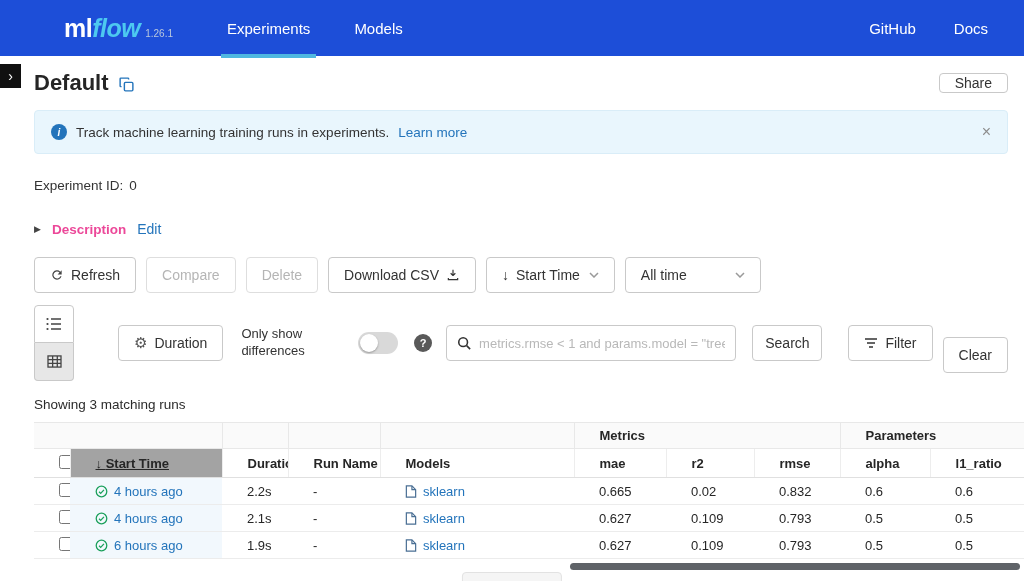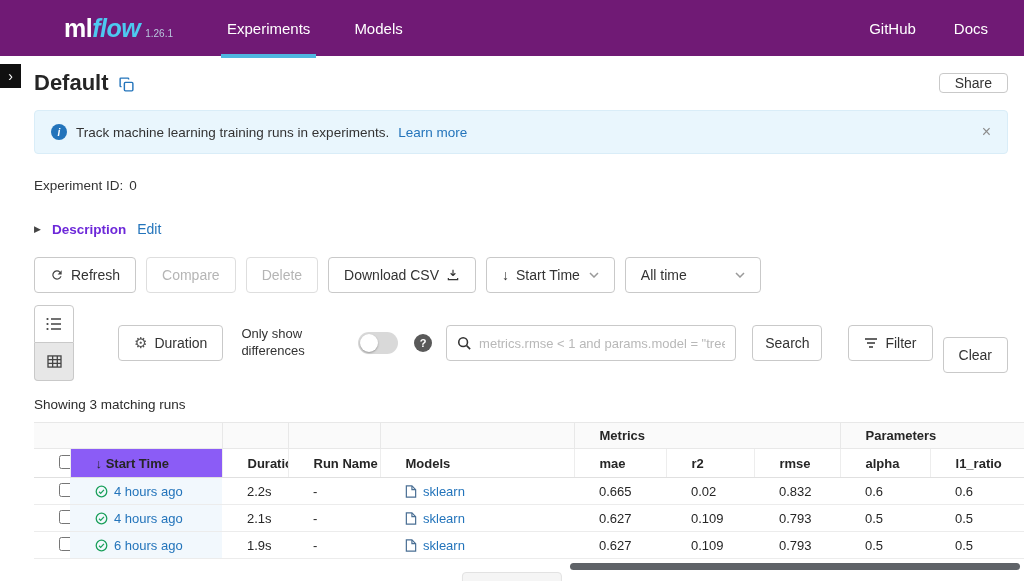--- a/index.html
+++ b/index.html
@@ -3,21 +3,21 @@
 <meta charset="utf-8">
 <style>
   * { box-sizing: border-box; margin: 0; padding: 0; }
   html,body { width:1024px; height:581px; }
   body {
     font-family: "Liberation Sans", sans-serif;
     background:#fff; color:#262626;
     position:relative; overflow:hidden;
   }
   
-  .navbar { height:56px; background:#701a75; display:flex; align-items:center;
+  .navbar { height:56px; background:#1d4ed8; display:flex; align-items:center;
             padding:0 36px 0 64px; color:#fff; }
   .logo { display:flex; align-items:baseline; cursor:pointer; }
   .logo .ml { font-size:25px; font-weight:bold; color:#fff; letter-spacing:-0.5px; }
   .logo .flow { font-size:25px; font-weight:bold; font-style:italic; color:#4dc9f0; letter-spacing:-0.5px; }
   .logo .ver { font-size:10px; color:#b9c7dd; margin-left:5px; }
   .nav-tabs { display:flex; margin-left:52px; height:60px; }
   .tab { display:flex; align-items:center; padding:0 2px; margin-right:40px;
          font-size:15px; color:#fff; position:relative; cursor:pointer; }
   .tab.active::after { content:""; position:absolute; left:-4px; right:-4px; bottom:0;
          height:4px; background:#4fb7e0; }
@@ -48,21 +48,21 @@
                font-size:10px; font-weight:bold; font-style:italic;
                display:flex; align-items:center; justify-content:center; flex:0 0 auto; }
   .learn-more { color:#2374bb; cursor:pointer; }
   .banner-close { margin-left:auto; color:#8c8c8c; font-size:16px; cursor:pointer; }
 
   .exp-id { margin-top:24px; font-size:13.5px; color:#333; }
   .exp-id .val { margin-left:6px; }
 
   .desc-row { margin-top:28px; display:flex; align-items:center; gap:11px; font-size:14px; }
   .caret-icon { font-size:9px; color:#444; cursor:pointer; }
-  .desc-label { font-weight:bold; font-size:13.5px; color:#6d28d9; }
+  .desc-label { font-weight:bold; font-size:13.5px; color:#ec4899; }
   .edit-link { color:#2374bb; cursor:pointer; }
 
   .toolbar { margin-top:20px; display:flex; gap:10px; align-items:center; }
   .dd-caret { display:inline-flex; margin-left:2px; }
   .alltime { width:136px; justify-content:space-between; }
   .sort-arrow { font-size:14px; }
 
   .controls { margin-top:12px; display:flex; align-items:center; }
   .view-toggle { display:flex; flex-direction:column; width:40px; }
   .vt-btn { width:40px; height:38px; border:1px solid #c9c9c9; background:#fff;
@@ -92,21 +92,21 @@
 
   
   .table-wrap { margin-top:10px; width:990px; overflow:hidden; }
   table.runs { border-collapse:collapse; table-layout:fixed; width:1000px; font-size:13px; }
   .runs th, .runs td { padding:4px 25px; text-align:left; overflow:hidden; white-space:nowrap; }
   .group-row th { height:26px; background:#fafafa; border-top:1px solid #e8e8e8;
                   border-bottom:1px solid #e8e8e8; border-right:1px solid #e8e8e8;
                   font-weight:bold; }
   .head-row th { height:29px; border-bottom:1px solid #e0e0e0; border-right:1px solid #ededed;
                  font-weight:bold; background:#fff; }
-  .head-row th.sorted { background:#8b5cf6; }
+  .head-row th.sorted { background:#a3a3a3;text-decoration:underline; }
   .runs tbody td { height:27px; border-bottom:1px solid #ececec; color:#262626; }
   .runs td.start { background:#f2f8fd; }
   .runs .chk { text-align:center; }
   .runs input[type="checkbox"] { width:14px; height:14px; cursor:pointer; }
   .cellflex { display:flex; align-items:center; gap:6px; }
   a.tlink { color:#2374bb; text-decoration:none; cursor:pointer; }
 
   .load-more { position:absolute; left:50%; top:572px; transform:translateX(-50%);
       background:#f5f5f5; border:1px solid #e2e2e2; color:#8a8a8a; font-size:13px;
       padding:6px 18px; border-radius:4px; cursor:pointer; }

